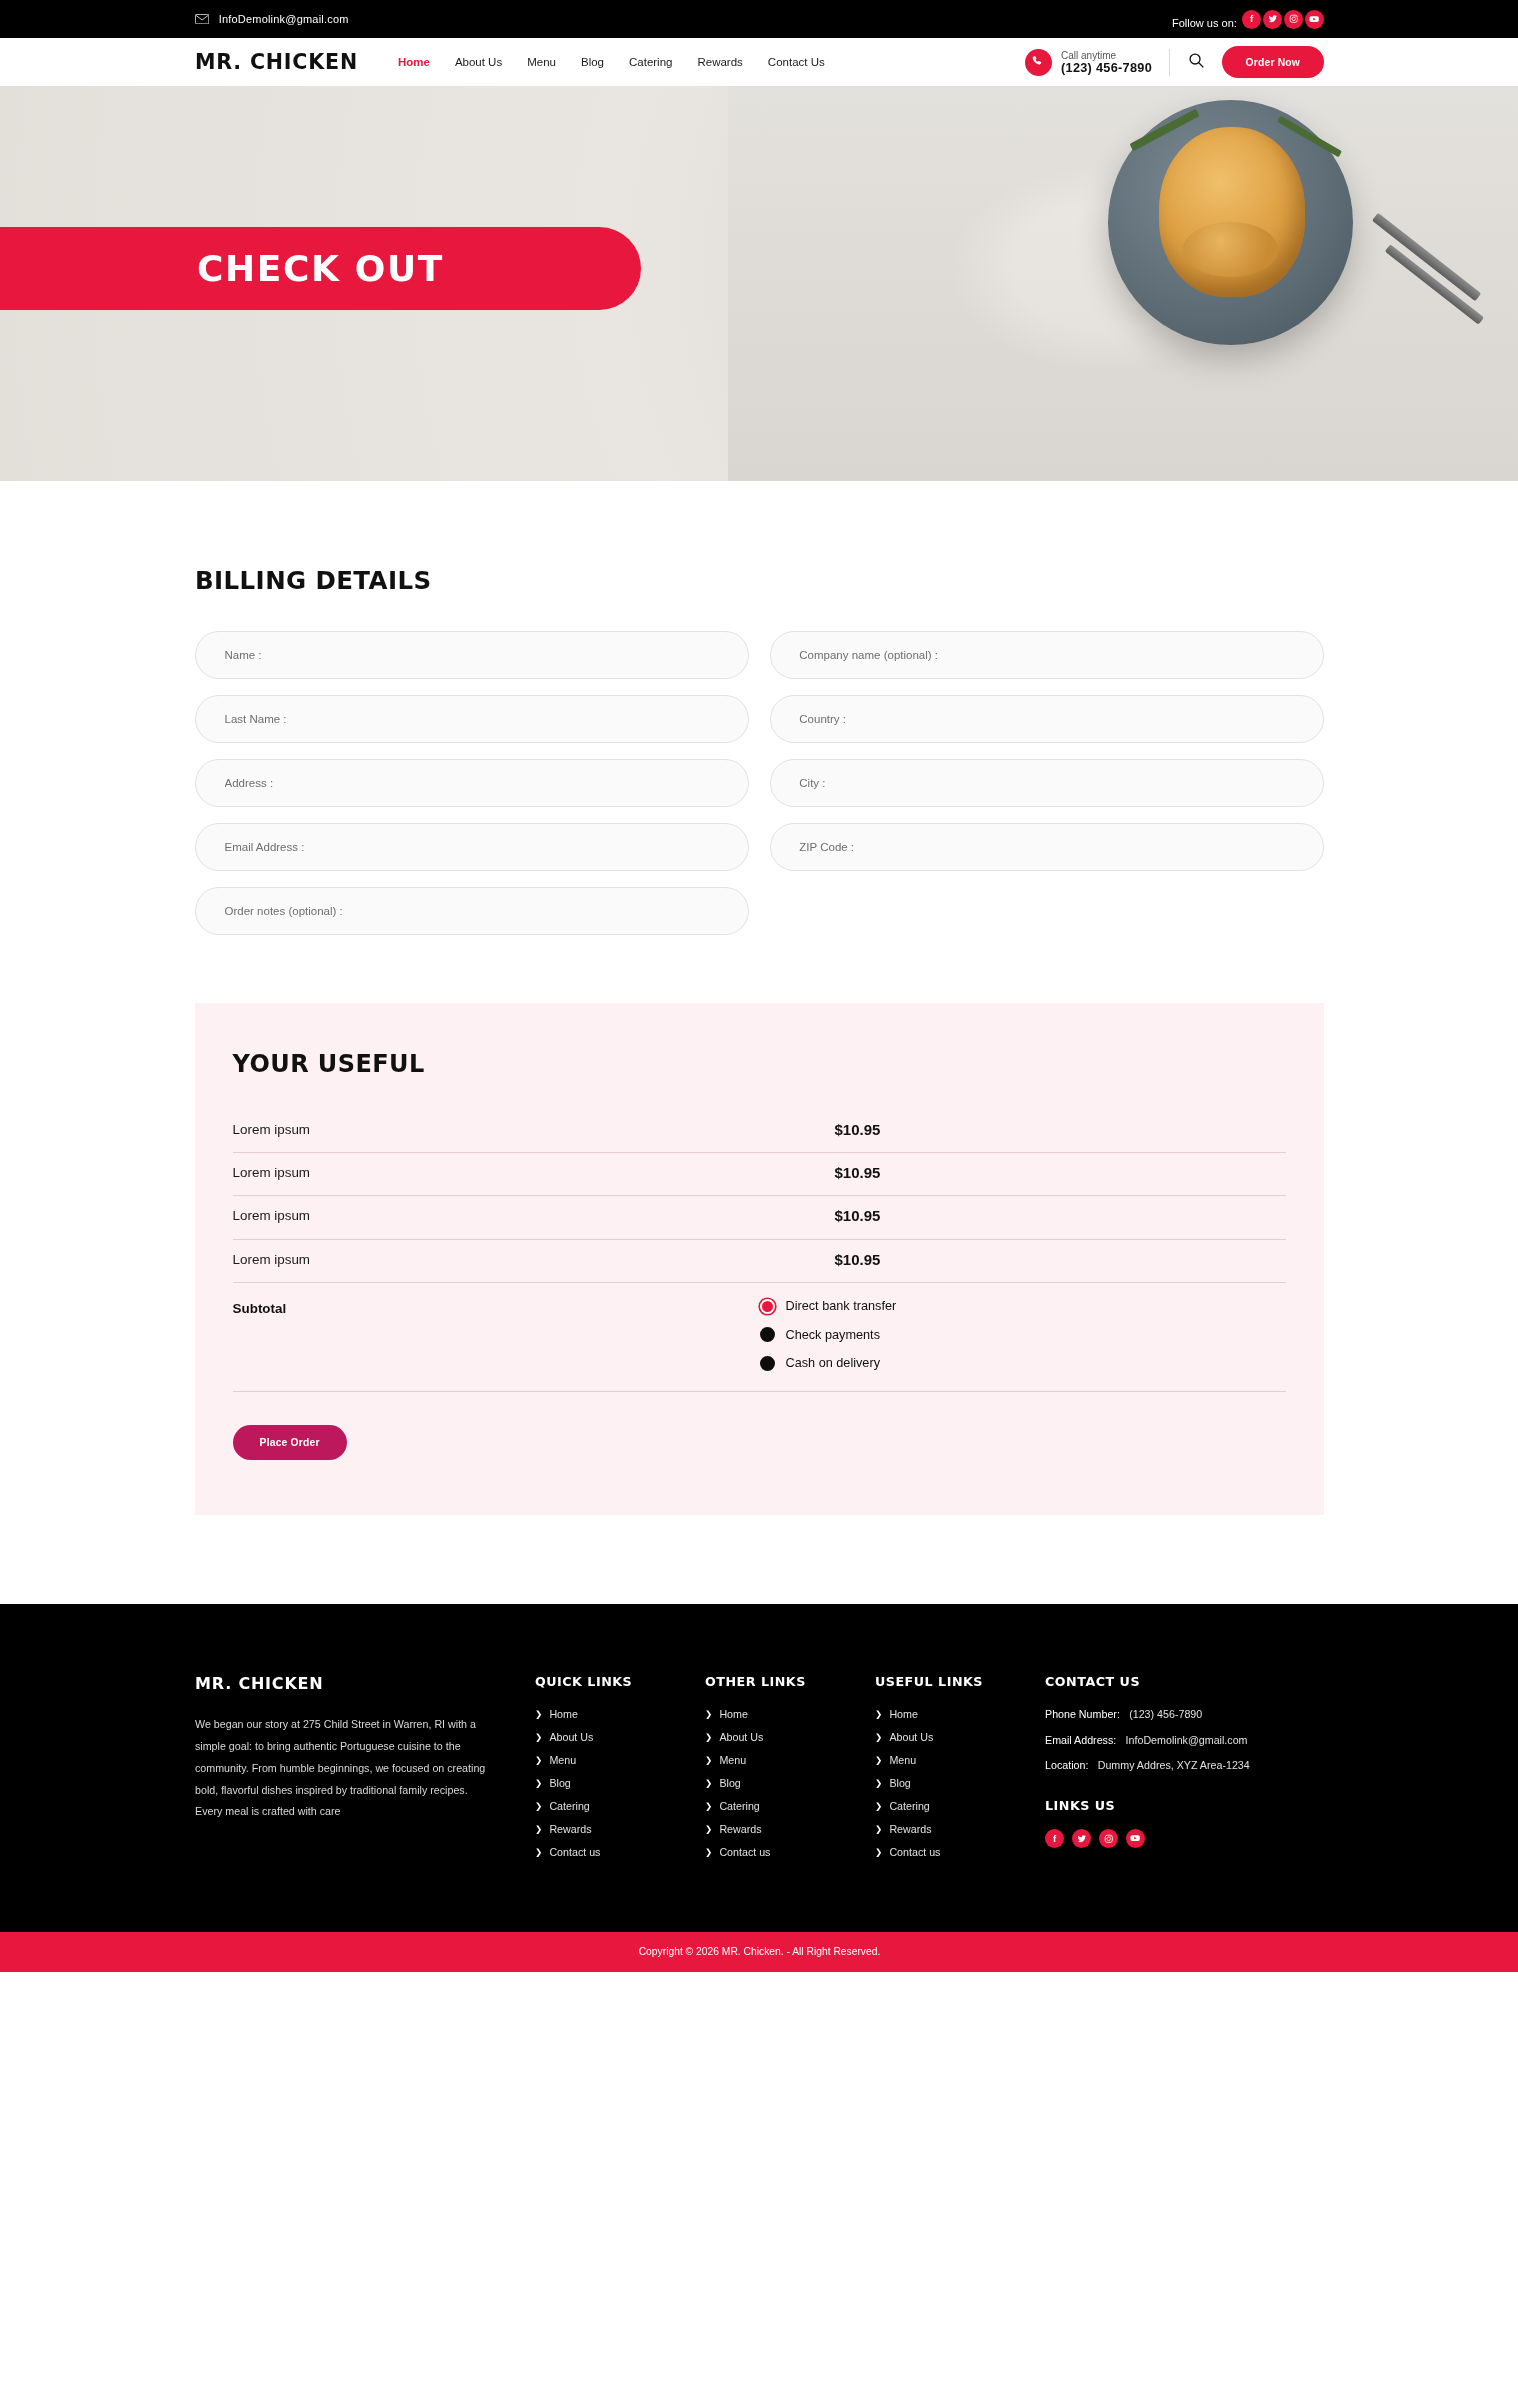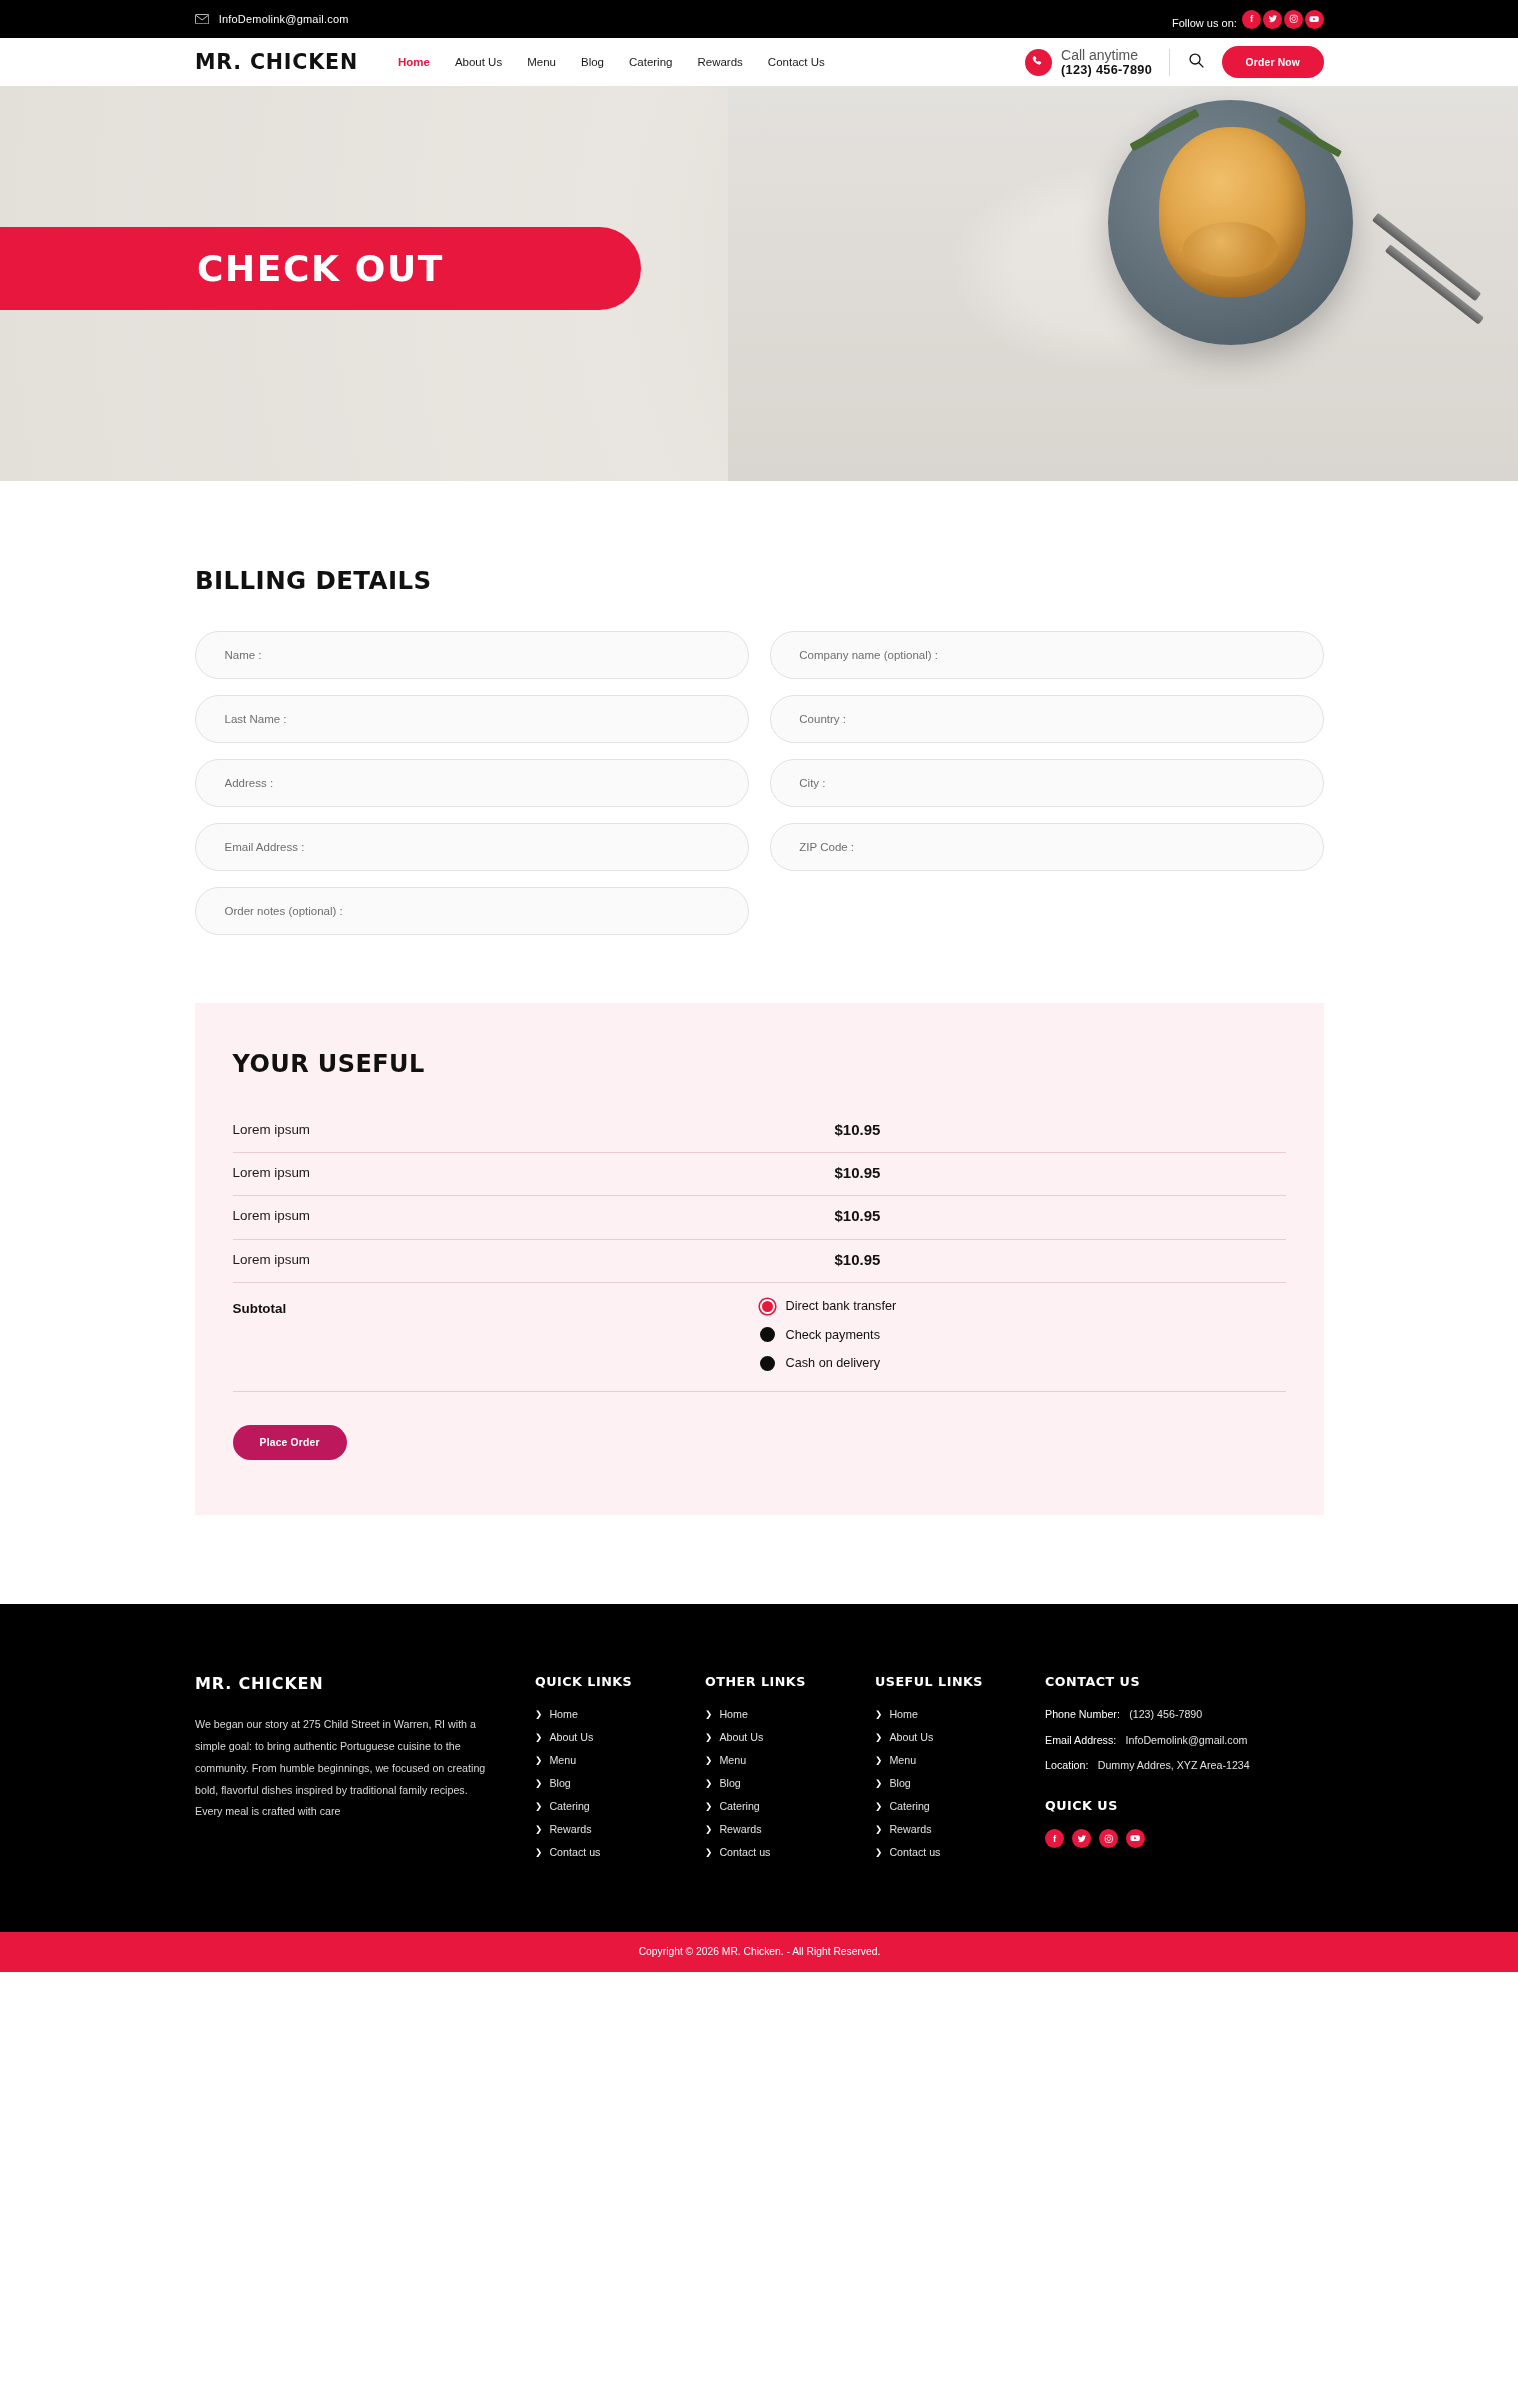--- a/index.html
+++ b/index.html
@@ -50,21 +50,21 @@
   }
   .nav { display: flex; align-items: center; gap: 25px; margin-left: 40px; }
   .nav a { font-size: 11.5px; color: #1a1a1a; text-decoration: none; }
   .nav a.active { color: #e8173d; font-weight: 600; }
   .header-right { display: flex; align-items: center; gap: 17.4px; }
   .phone-block { display: flex; align-items: center; gap: 9.5px; }
   .phone-circle {
     width: 27px; height: 27px; border-radius: 50%;
     background: #e8173d; display: flex; align-items: center; justify-content: center;
   }
-  .phone-label { font-size: 14px; color: #555; }
+  .phone-label { font-size: 10px; color: #555; }
   .phone-number { font-size: 12.7px; font-weight: 700; letter-spacing: 0.3px; }
   .divider-v { width: 0.8px; height: 27px; background: #d8d8d8; }
   .search-icon { cursor: pointer; }
   .order-btn {
     background: #e8173d; color: #fff; border: none; border-radius: 32px;
     padding: 10.3px 24px; font-size: 10.3px; font-weight: 600; cursor: pointer;
     letter-spacing: 0.2px;
   }
 
   
@@ -501,21 +501,21 @@
       <span class="val">(123) 456-7890</span>
     </div>
     <div class="c-line">
       <b>Email Address:</b>
       <span class="val">InfoDemolink@gmail.com</span>
     </div>
     <div class="c-line">
       <b>Location:</b>
       <span class="val">Dummy Addres, XYZ Area-1234</span>
     </div>
-    <div class="f-follow-title">QUICK US</div>
+    <div class="f-follow-title">LINKS US</div>
     <div class="f-socials">
       <span class="soc">f</span>
       <span class="soc">
         <svg width="9.5" height="9.5" viewBox="0 0 16 16" fill="#fff">
             <path d="M15 3.2a5.7 5.7 0 0 1-1.7.5 2.9 2.9 0 0 0 1.3-1.6 5.8 5.8 0 0 1-1.8.7A2.9 2.9 0 0 0 8 5.4c0 .2 0 .4.1.6A8.2 8.2 0 0 1 2.2 2.9a2.9 2.9 0 0 0 .9 3.9c-.5 0-.9-.1-1.3-.4a2.9 2.9 0 0 0 2.3 2.9c-.4.1-.9.1-1.3 0a2.9 2.9 0 0 0 2.7 2A5.8 5.8 0 0 1 1 12.5a8.2 8.2 0 0 0 4.4 1.3c5.3 0 8.2-4.4 8.2-8.2v-.4A5.9 5.9 0 0 0 15 3.2z"></path>
           </svg>
       </span>
       <span class="soc">
         <svg width="9.5" height="9.5" viewBox="0 0 16 16" fill="none" stroke="#fff" stroke-width="1.4">
             <rect x="2" y="2" width="12" height="12" rx="3.5"></rect>

